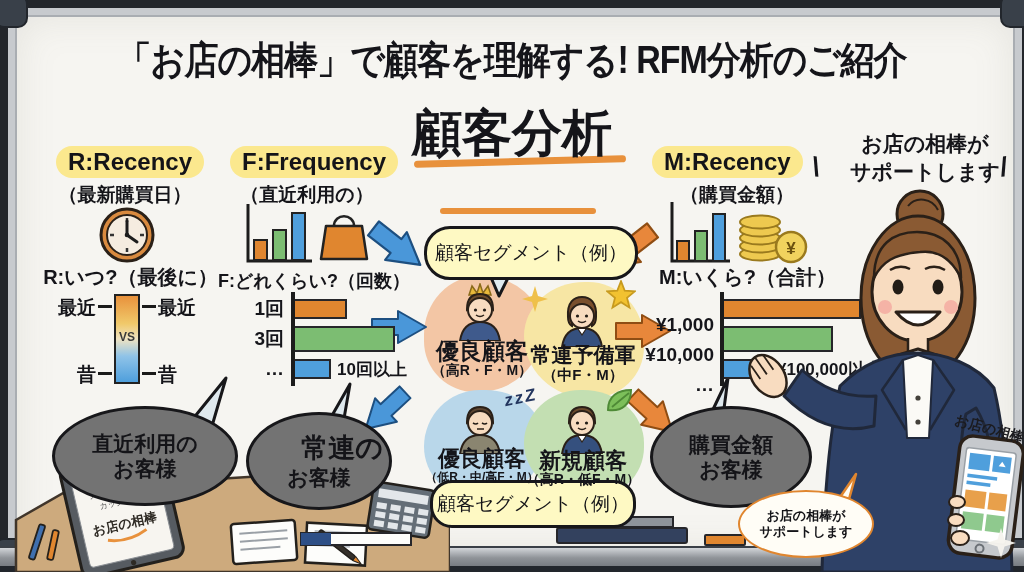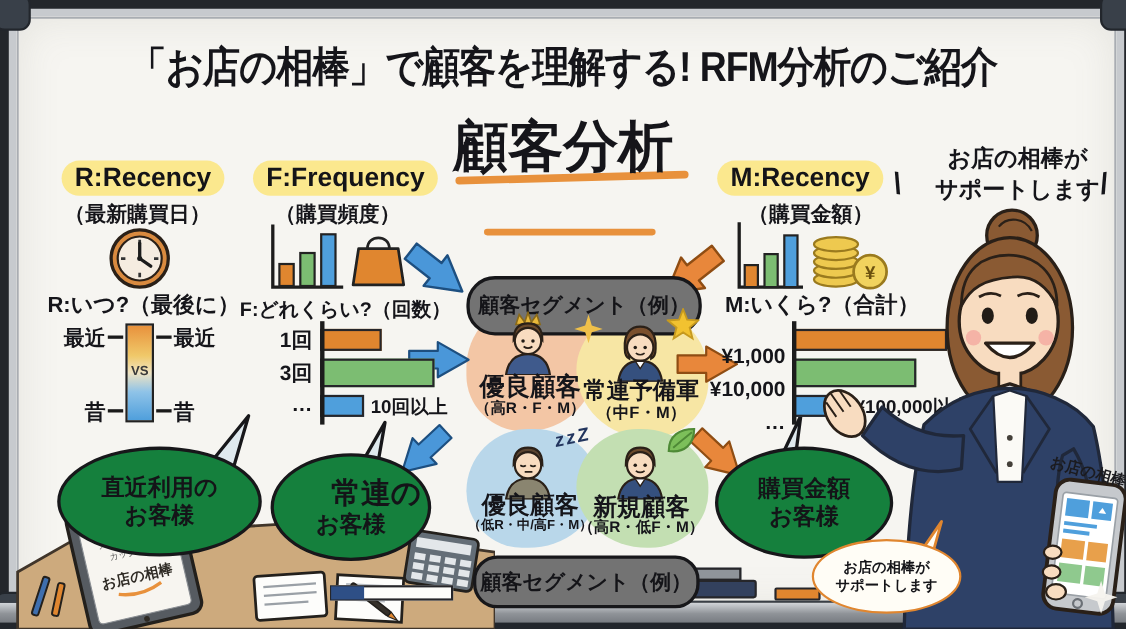--- a/index.html
+++ b/index.html
@@ -10,25 +10,25 @@
          box-shadow:inset 0 0 0 2px #a9adb2, inset 0 0 40px rgba(120,120,110,.15);z-index:0;}
   .cap{position:absolute;width:30px;height:30px;background:#394049;border:2px solid #22262c;border-radius:10px;z-index:1;}
   .tray{position:absolute;left:0;top:546px;width:1024px;height:22px;z-index:1;
         background:linear-gradient(#d2d5d9,#8f9398 45%,#6d7177);border-top:2px solid #3a3f46;}
   .traybase{position:absolute;left:0;top:566px;width:1024px;height:6px;background:#22262c;z-index:1;}
   .t{position:absolute;font-weight:bold;color:#15151a;text-align:center;white-space:nowrap;z-index:4;}
   .ylabel{position:absolute;background:#fbe88e;border-radius:16px;padding:2px 12px;
           font-size:24px;font-weight:bold;color:#141418;white-space:nowrap;z-index:4;}
   .underline{position:absolute;background:#e8913c;border-radius:4px;z-index:2;}
   .blob{position:absolute;z-index:2;}
-  .bubble{position:absolute;background:#15803d;border:3px solid #17171a;border-radius:50%;
+  .bubble{position:absolute;background:#737373;border:3px solid #17171a;border-radius:50%;
           display:flex;flex-direction:column;align-items:center;justify-content:center;
           font-weight:bold;color:#141418;text-align:center;z-index:4;line-height:1.2;}
-  .pillbubble{position:absolute;background:#737373;border:3px solid #17171a;border-radius:26px;
-          display:flex;align-items:center;justify-content:center;font-weight:bold;color:#141418;z-index:4;margin-top:25px;}
+  .pillbubble{position:absolute;background:#fef9c3;border:3px solid #17171a;border-radius:26px;
+          display:flex;align-items:center;justify-content:center;font-weight:normal;color:#141418;z-index:4;}
   .svgbox{position:absolute;z-index:4;}
   #overlay{position:absolute;left:0;top:0;z-index:3;}
   .hrowbox{position:absolute;z-index:4;}
   .hrow{display:flex;align-items:center;height:30px;}
   .hbar{height:20px;border:2px solid #26262a;box-sizing:border-box;}
   .hrow:nth-child(2) .hbar{height:26px;}
   .hlabel{font-weight:bold;font-size:19px;text-align:right;padding-right:7px;color:#15151a;white-space:nowrap;}
   #f-bars .hlabel{width:46px;}
   #m-bars .hlabel{width:82px;margin-top:31px;}
   .hsuffix{font-weight:bold;font-size:17px;margin-left:6px;color:#15151a;white-space:nowrap;}
@@ -75,21 +75,21 @@
   <div class="tick" style="left:98px;top:305px;"></div>
   <div class="tick" style="left:142px;top:305px;"></div>
   <div class="tick" style="left:98px;top:372px;"></div>
   <div class="tick" style="left:142px;top:372px;"></div>
   <div class="t" style="left:40px;top:295px;width:56px;font-size:19px;text-align:right;">最近</div>
   <div class="t" style="left:158px;top:295px;width:60px;font-size:19px;text-align:left;">最近</div>
   <div class="t" style="left:40px;top:362px;width:56px;font-size:19px;text-align:right;">昔</div>
   <div class="t" style="left:158px;top:362px;width:60px;font-size:19px;text-align:left;">昔</div>
 
   <div class="ylabel" style="left:230px;top:146px;">F:Frequency</div>
-  <div class="t" style="left:222px;top:182px;width:170px;font-size:19px;">（購買頻度）</div>
+  <div class="t" style="left:222px;top:182px;width:170px;font-size:19px;">（直近利用の）</div>
   <svg class="svgbox" style="left:240px;top:200px;" width="132" height="68" viewBox="0 0 132 68">
     <path d="M8,4 L8,61 L72,61" stroke="#1c1c1c" stroke-width="3" fill="none"></path>
     <rect x="14" y="40" width="13" height="20" fill="#e0862f" stroke="#222" stroke-width="2"></rect>
     <rect x="33" y="30" width="13" height="30" fill="#7cbd72" stroke="#222" stroke-width="2"></rect>
     <rect x="52" y="13" width="13" height="47" fill="#4f9fdc" stroke="#222" stroke-width="2"></rect>
     <path d="M86,26 L122,26 L127,59 L81,59 Z" fill="#e0862f" stroke="#222" stroke-width="2.5" stroke-linejoin="round"></path>
     <path d="M94,26 C94,13 114,13 114,26" stroke="#222" stroke-width="2.5" fill="none"></path>
   </svg>
   <div class="t" style="left:218px;top:269px;width:192px;font-size:18px;">F:どれくらい?（回数）</div>
   <div id="f-bars" class="hrowbox" style="left:238px;top:294px;">

